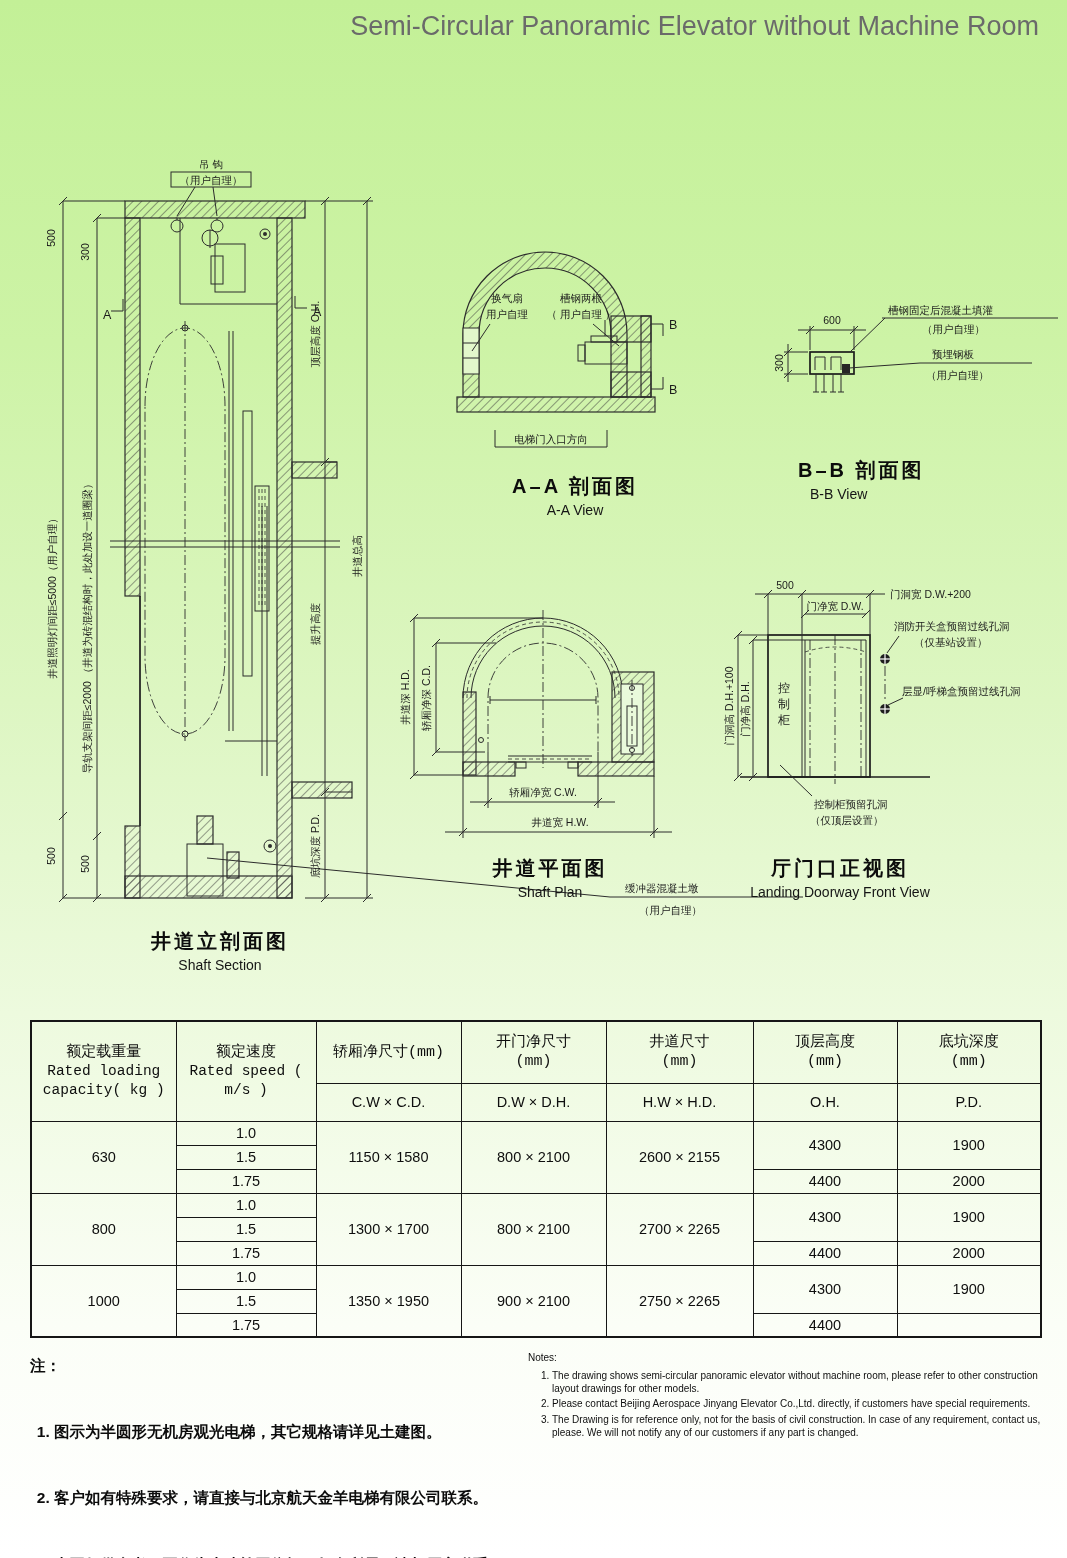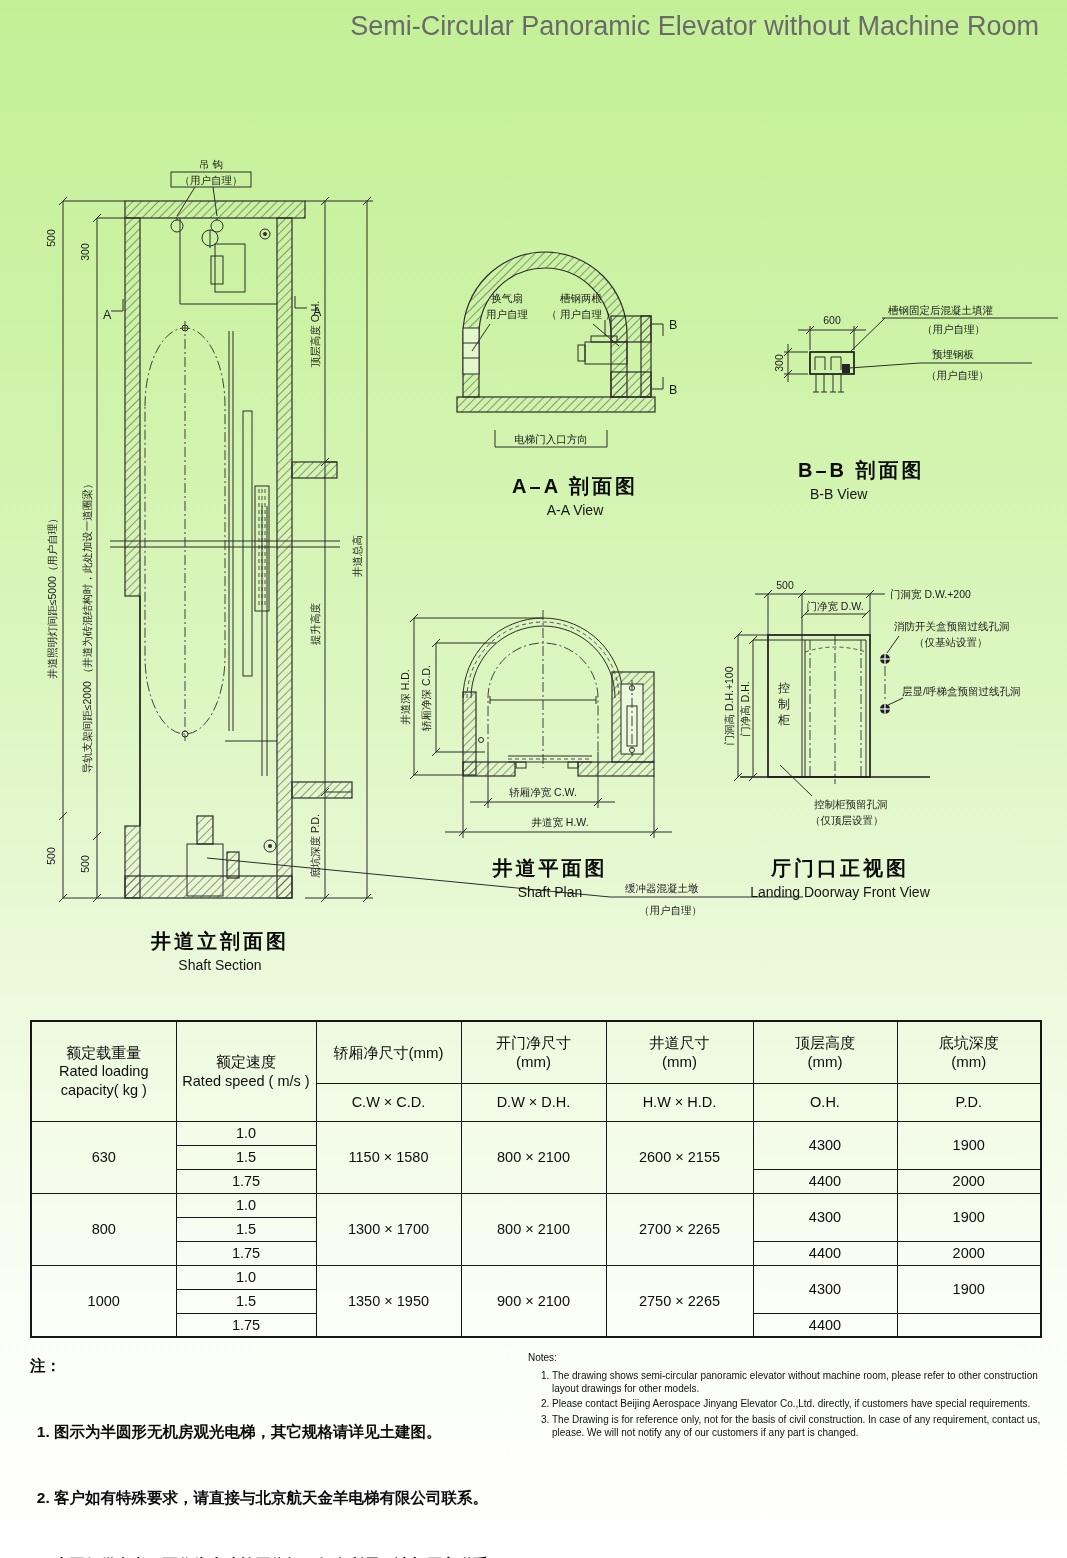--- a/index.html
+++ b/index.html
@@ -21,21 +21,21 @@
   .hat { fill:url(#hatch); stroke:#2c2c2c; stroke-width:1.2; }
   .dd  { stroke:#2c2c2c; stroke-width:0.9; fill:none; stroke-dasharray:10 3 2 3; }
   .dsh { stroke:#2c2c2c; stroke-width:0.8; fill:none; stroke-dasharray:4 3; }
   .fig-cap { text-align:center; }
   .cap-zh { font-size:20px; font-weight:600; letter-spacing:3px; color:#0c0c0c; }
   .cap-en { font-size:14px; margin-top:2px; color:#151515; }
   .vtext { writing-mode:tb; font-size:12px; letter-spacing:16px; }
   
   .spec-table { position:absolute; left:30px; top:1020px; width:1010px; border-collapse:collapse; table-layout:fixed; border:2px solid #161616; }
   .spec-table th,.spec-table td { border:1.4px solid #161616; text-align:center; vertical-align:middle; padding:0; font-weight:normal; font-size:14.5px; color:#0e0e0e; }
-  .spec-table thead tr:first-child { height:62px; }
+  .spec-table thead tr:first-child { height:62px;font-family:Liberation Mono, monospace; }
   .spec-table thead tr:last-child { height:38px; }
   .spec-table tbody tr { height:24px; }
   .hcell div { line-height:1.28; font-size:15px; }
   .hcell .en { font-size:14.5px; }
   
   .notes { position:absolute; }
   .notes-zh { left:30px; top:1356px; width:482px; font-size:15.5px; font-weight:600; color:#0c0c0c; }
   .notes-en { left:528px; top:1352px; width:516px; font-size:10px; color:#0e0e0e; }
   .notes .nt { margin-bottom:6px; }
   .notes ol { margin:0; padding-left:24px; }

